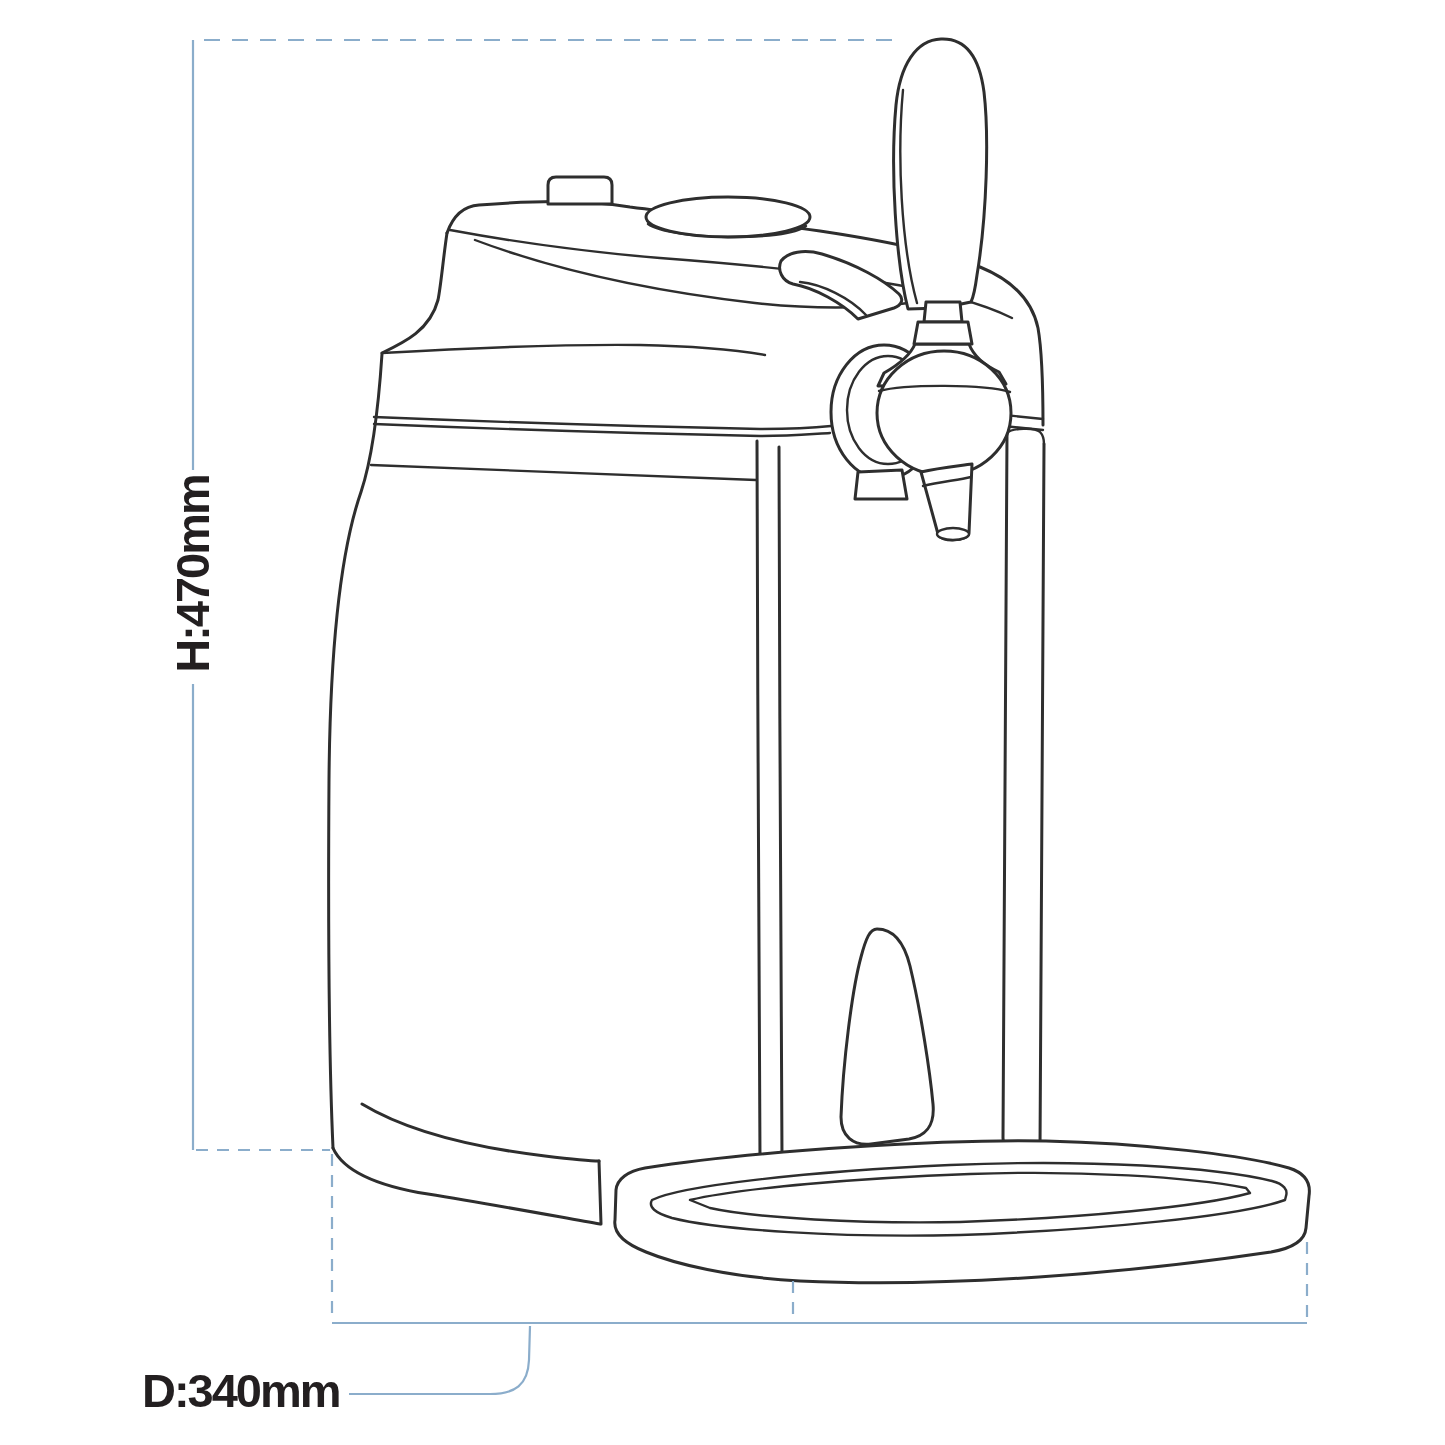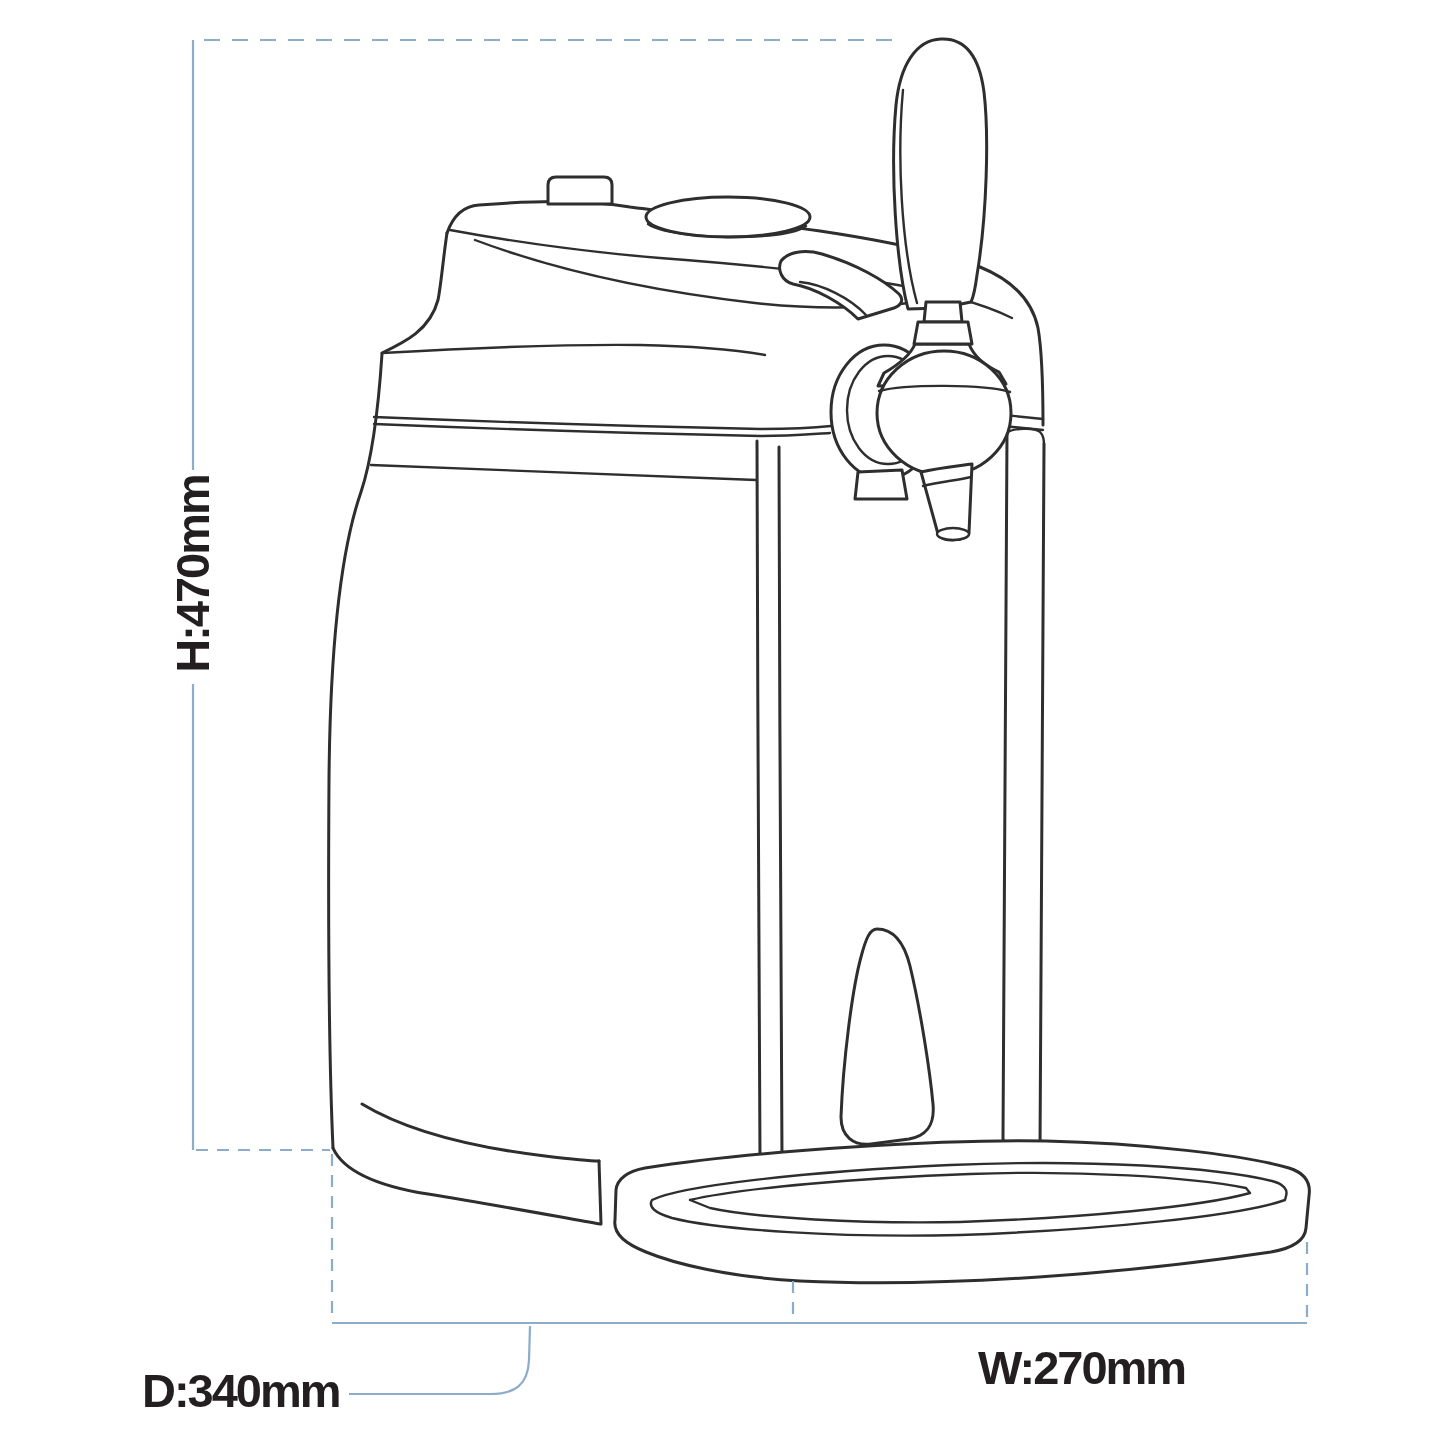--- a/index.html
+++ b/index.html
@@ -126,14 +126,13 @@
 
       <path class="dim dash-s" d="M 793,1281 L 793,1318"></path>
       <path class="dim dash-s" d="M 1307,1242 L 1307,1318"></path>
     </g>
   </svg>
 
   <div class="dimlabel v" style="left:192px;top:574px;">H:470mm</div>
 
   <div class="dimlabel" style="left:142px;top:1367px;">D:340mm</div>
 
-  <div class="dimlabel" style="left:978px;top:1344px;">W:270mm</div>
 </div>
 
 </body></html>

